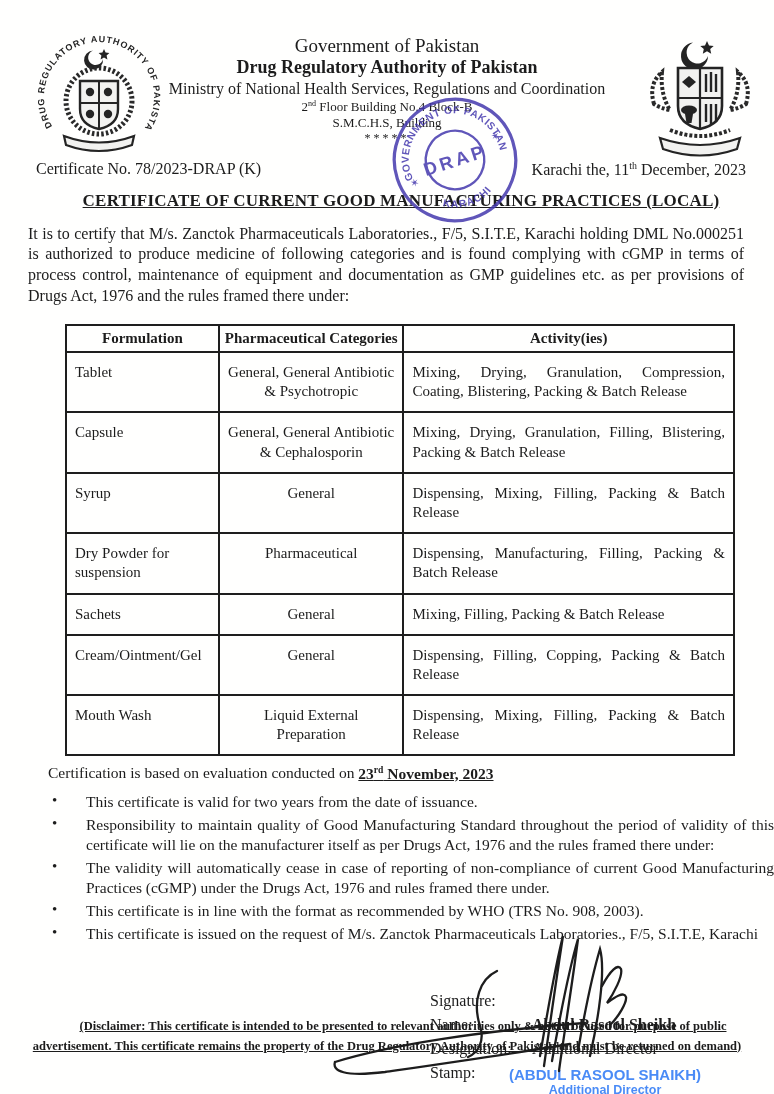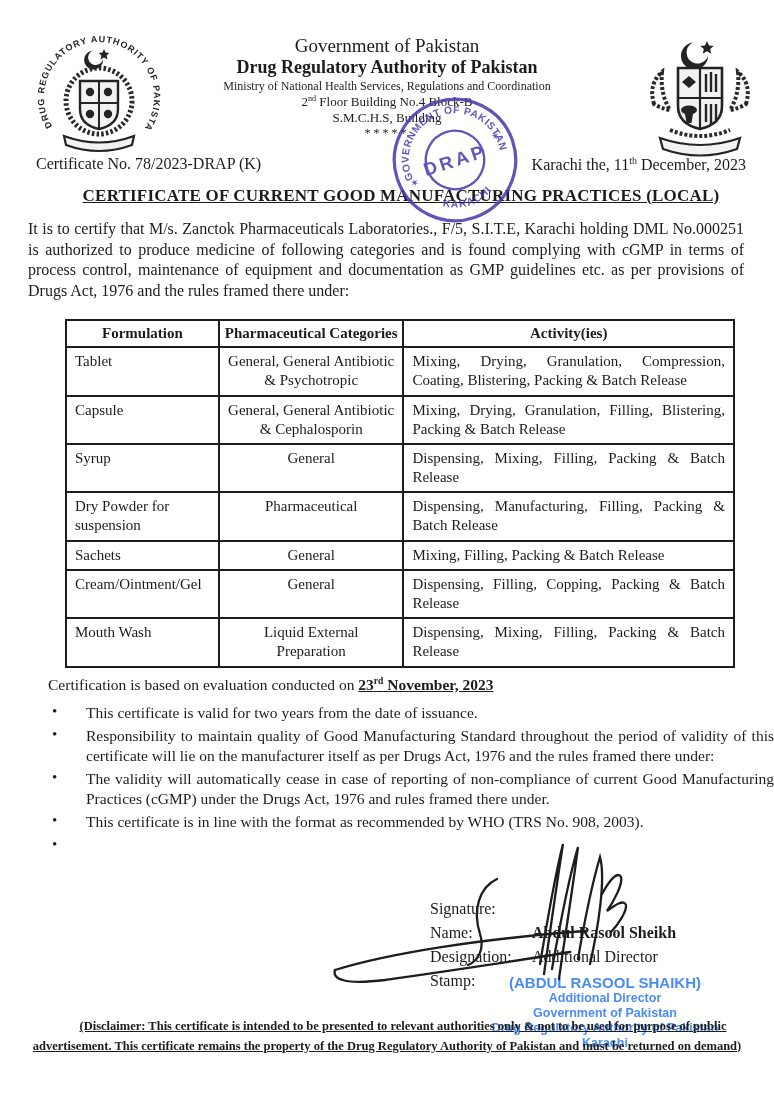--- a/index.html
+++ b/index.html
@@ -7,35 +7,35 @@
     position:relative;width:774px;height:1094px;margin:0 auto;
     background:#fffffe;overflow:hidden;
     font-family:"Liberation Serif", serif;color:#1c1c1c;
   }
   
   .emblem-left{position:absolute;left:34px;top:32px;width:130px;height:132px;}
   .emblem-right{position:absolute;left:640px;top:34px;width:120px;height:134px;}
   .head-center{padding-top:34px;text-align:center;line-height:1.22;}
   .gov{font-size:19px;}
   .authority{font-size:18px;font-weight:bold;}
-  .ministry{font-size:12px;}
+  .ministry{font-size:16px;}
   .addr{font-size:13px;}
   .stars{font-size:12px;letter-spacing:3px;}
   sup{font-size:0.62em;}
   .drap-stamp{
     position:absolute;left:390px;top:95px;width:130px;height:130px;
     transform:rotate(-18deg);opacity:0.85;pointer-events:none;
   }
   
   .meta-row{display:flex;justify-content:space-between;margin:15px 28px 0 36px;font-size:16px;}
   .doc-title{margin-top:11px;text-align:center;font-size:17px;font-weight:bold;text-decoration:underline;letter-spacing:0.2px;padding-left:28px;}
   .intro{margin:13px 30px 13px 28px;font-size:16px;line-height:1.3;text-align:justify;}
   
   table.cat{border-collapse:collapse;margin:17px 0 0 65px;width:670px;font-size:15px;}
-  table.cat th,table.cat td{border:2px solid #1e1e1e;padding:4px 8px;vertical-align:top;line-height:1.28;}
+  table.cat th,table.cat td{border:2px solid #1e1e1e;padding:10px 8px;vertical-align:top;line-height:1.28;}
   table.cat th{text-align:center;font-size:15px;padding:3px 4px;}
   td.c-form{text-align:left;}
   td.c-cat{text-align:center;}
   td.c-act{text-align:justify;}
   
   .eval-line{margin:7px 0 0 48px;font-size:15.5px;}
   .u{text-decoration:underline;}
   .bullets{margin-top:9px;}
   .bullet{display:flex;margin-top:3px;}
   .bullet .dot{width:34px;margin-left:52px;font-size:15px;}
@@ -225,20 +225,21 @@
         <span class="btext">The validity will automatically cease in case of reporting of non-compliance of current Good Manufacturing Practices (cGMP) under the Drugs Act, 1976 and rules framed there under.</span>
       </div>
 
       <div class="bullet">
         <span class="dot">•</span>
         <span class="btext">This certificate is in line with the format as recommended by WHO (TRS No. 908, 2003).</span>
       </div>
 
       <div class="bullet">
         <span class="dot">•</span>
+        <span class="btext">This certificate is issued on the request of M/s. Zanctok Pharmaceuticals Laboratories., F/5, S.I.T.E, Karachi</span>
       </div>
     </div>
 
   <div class="sig-area">
     <div class="sig-rows">
       <div class="sig-row">
         <span class="sig-label">Signature:</span>
           <span></span>
       </div>
       <div class="sig-row">

